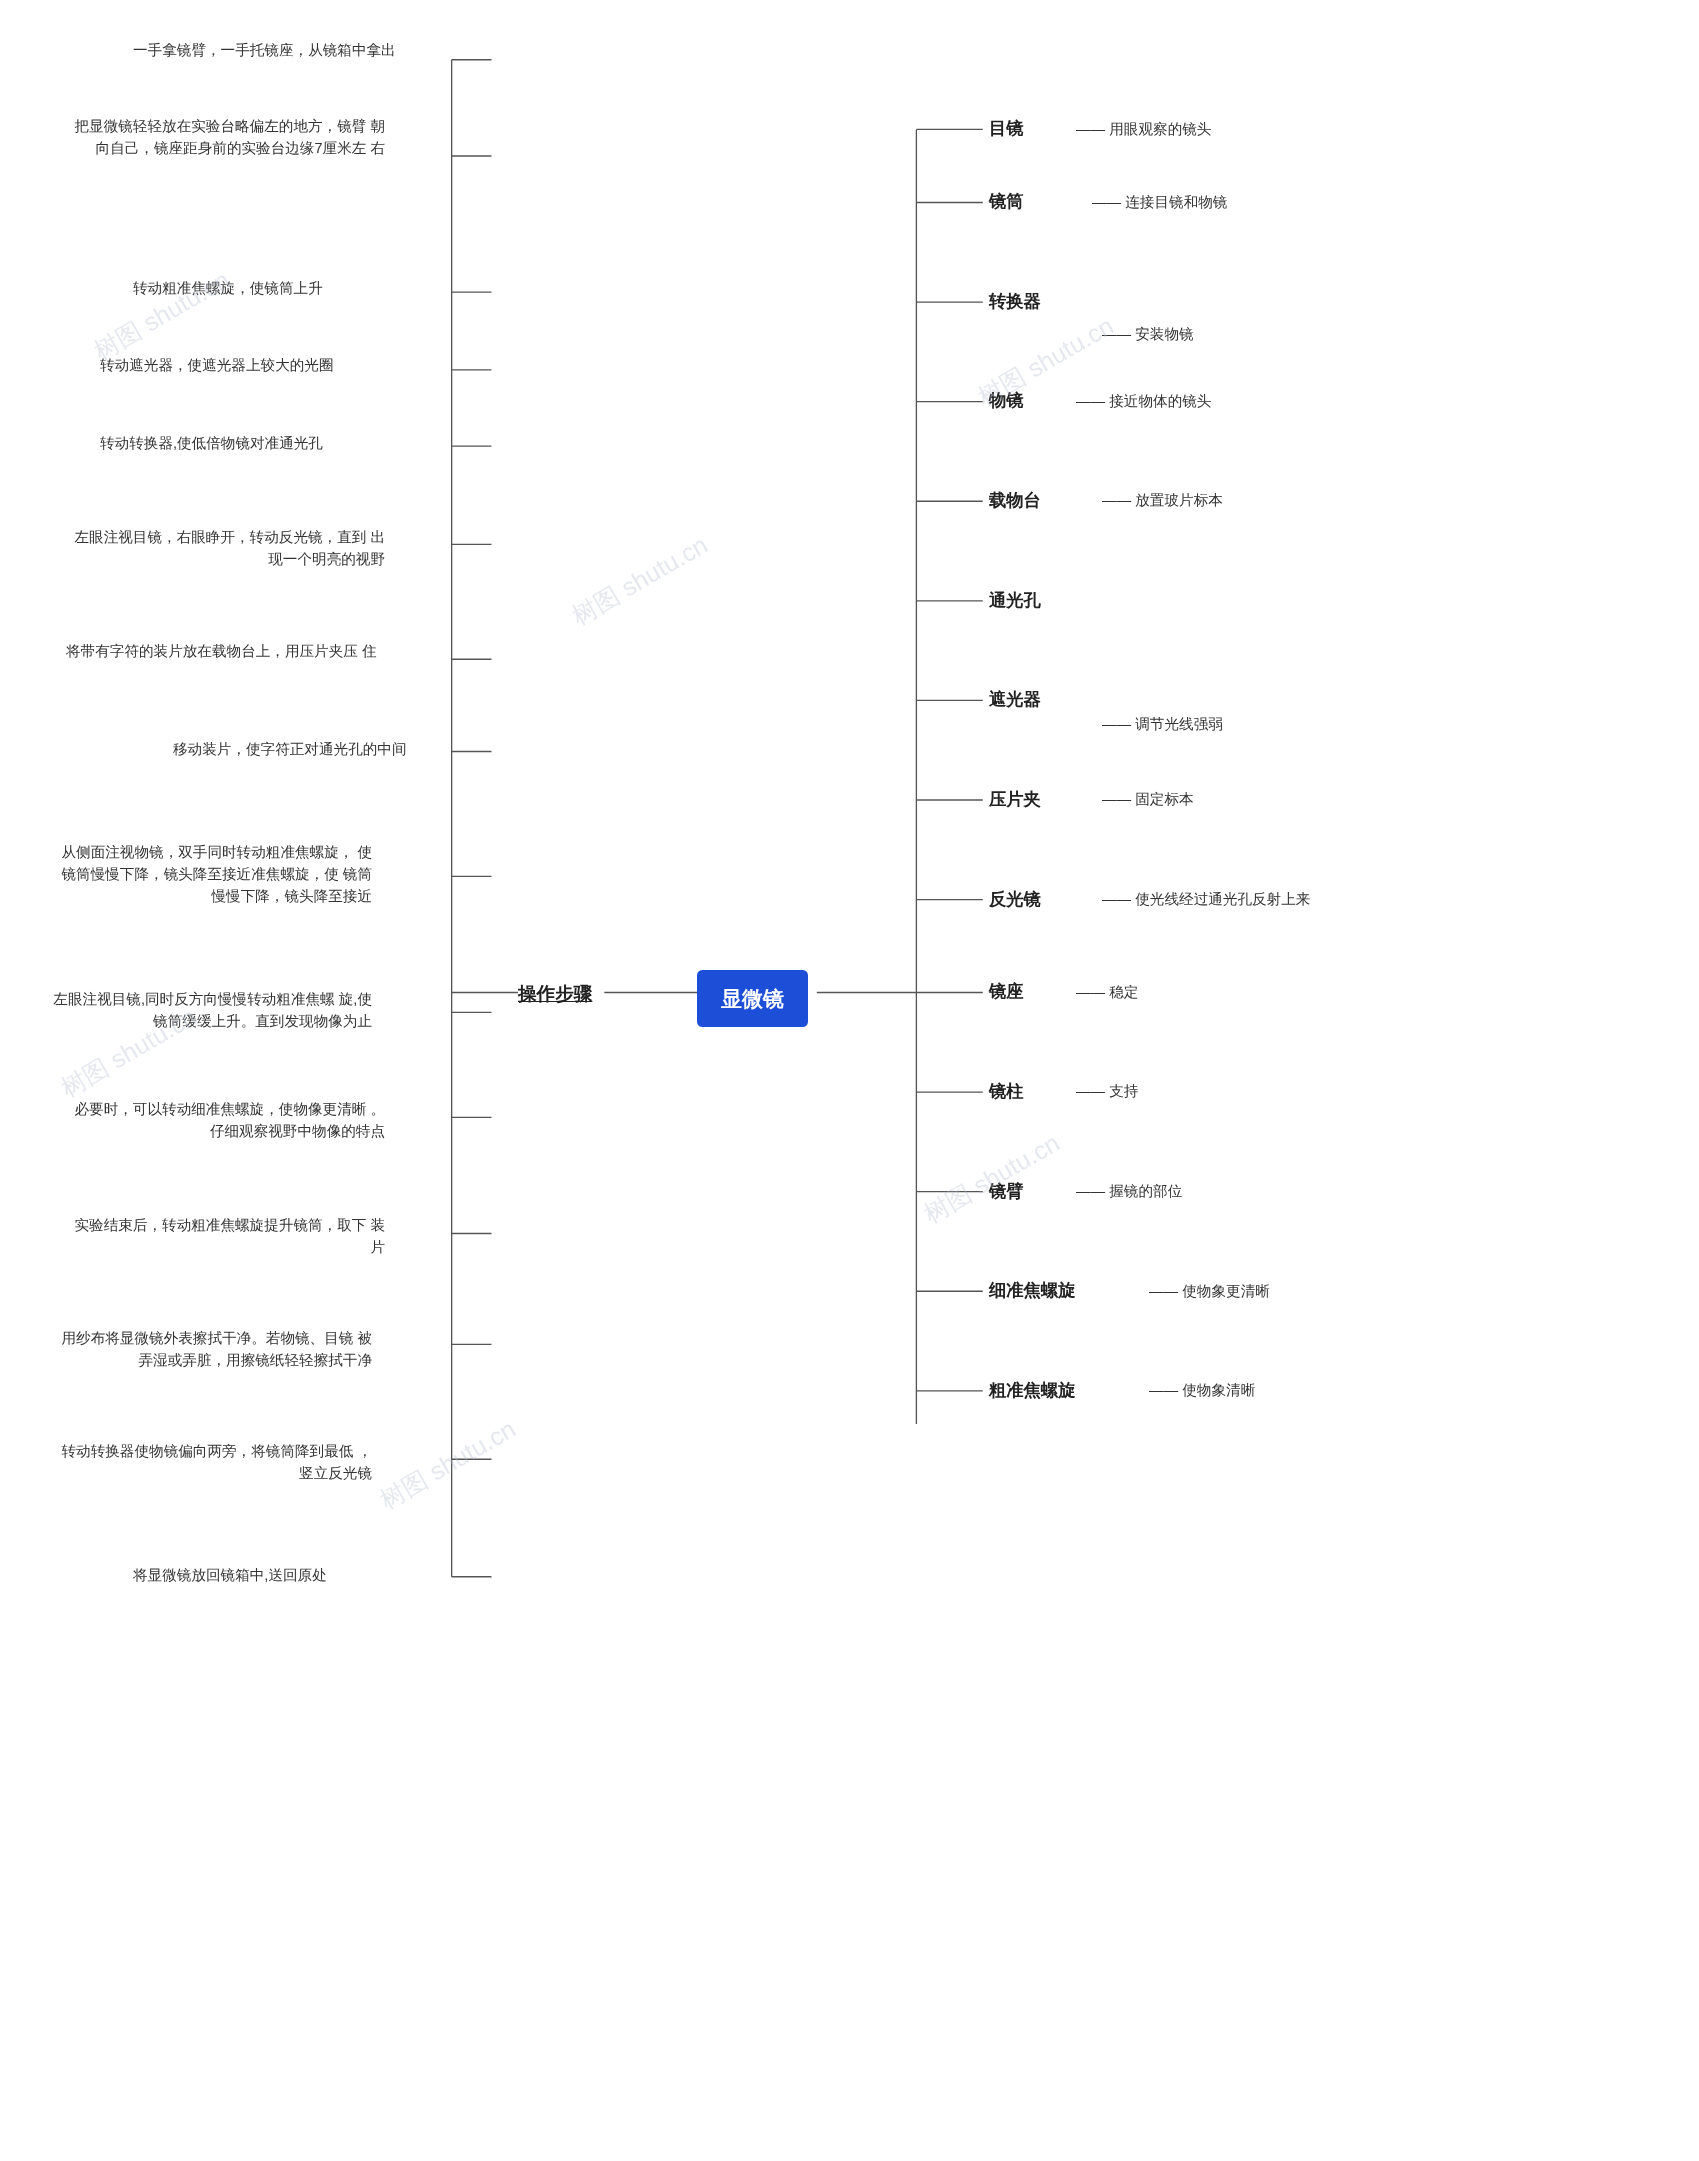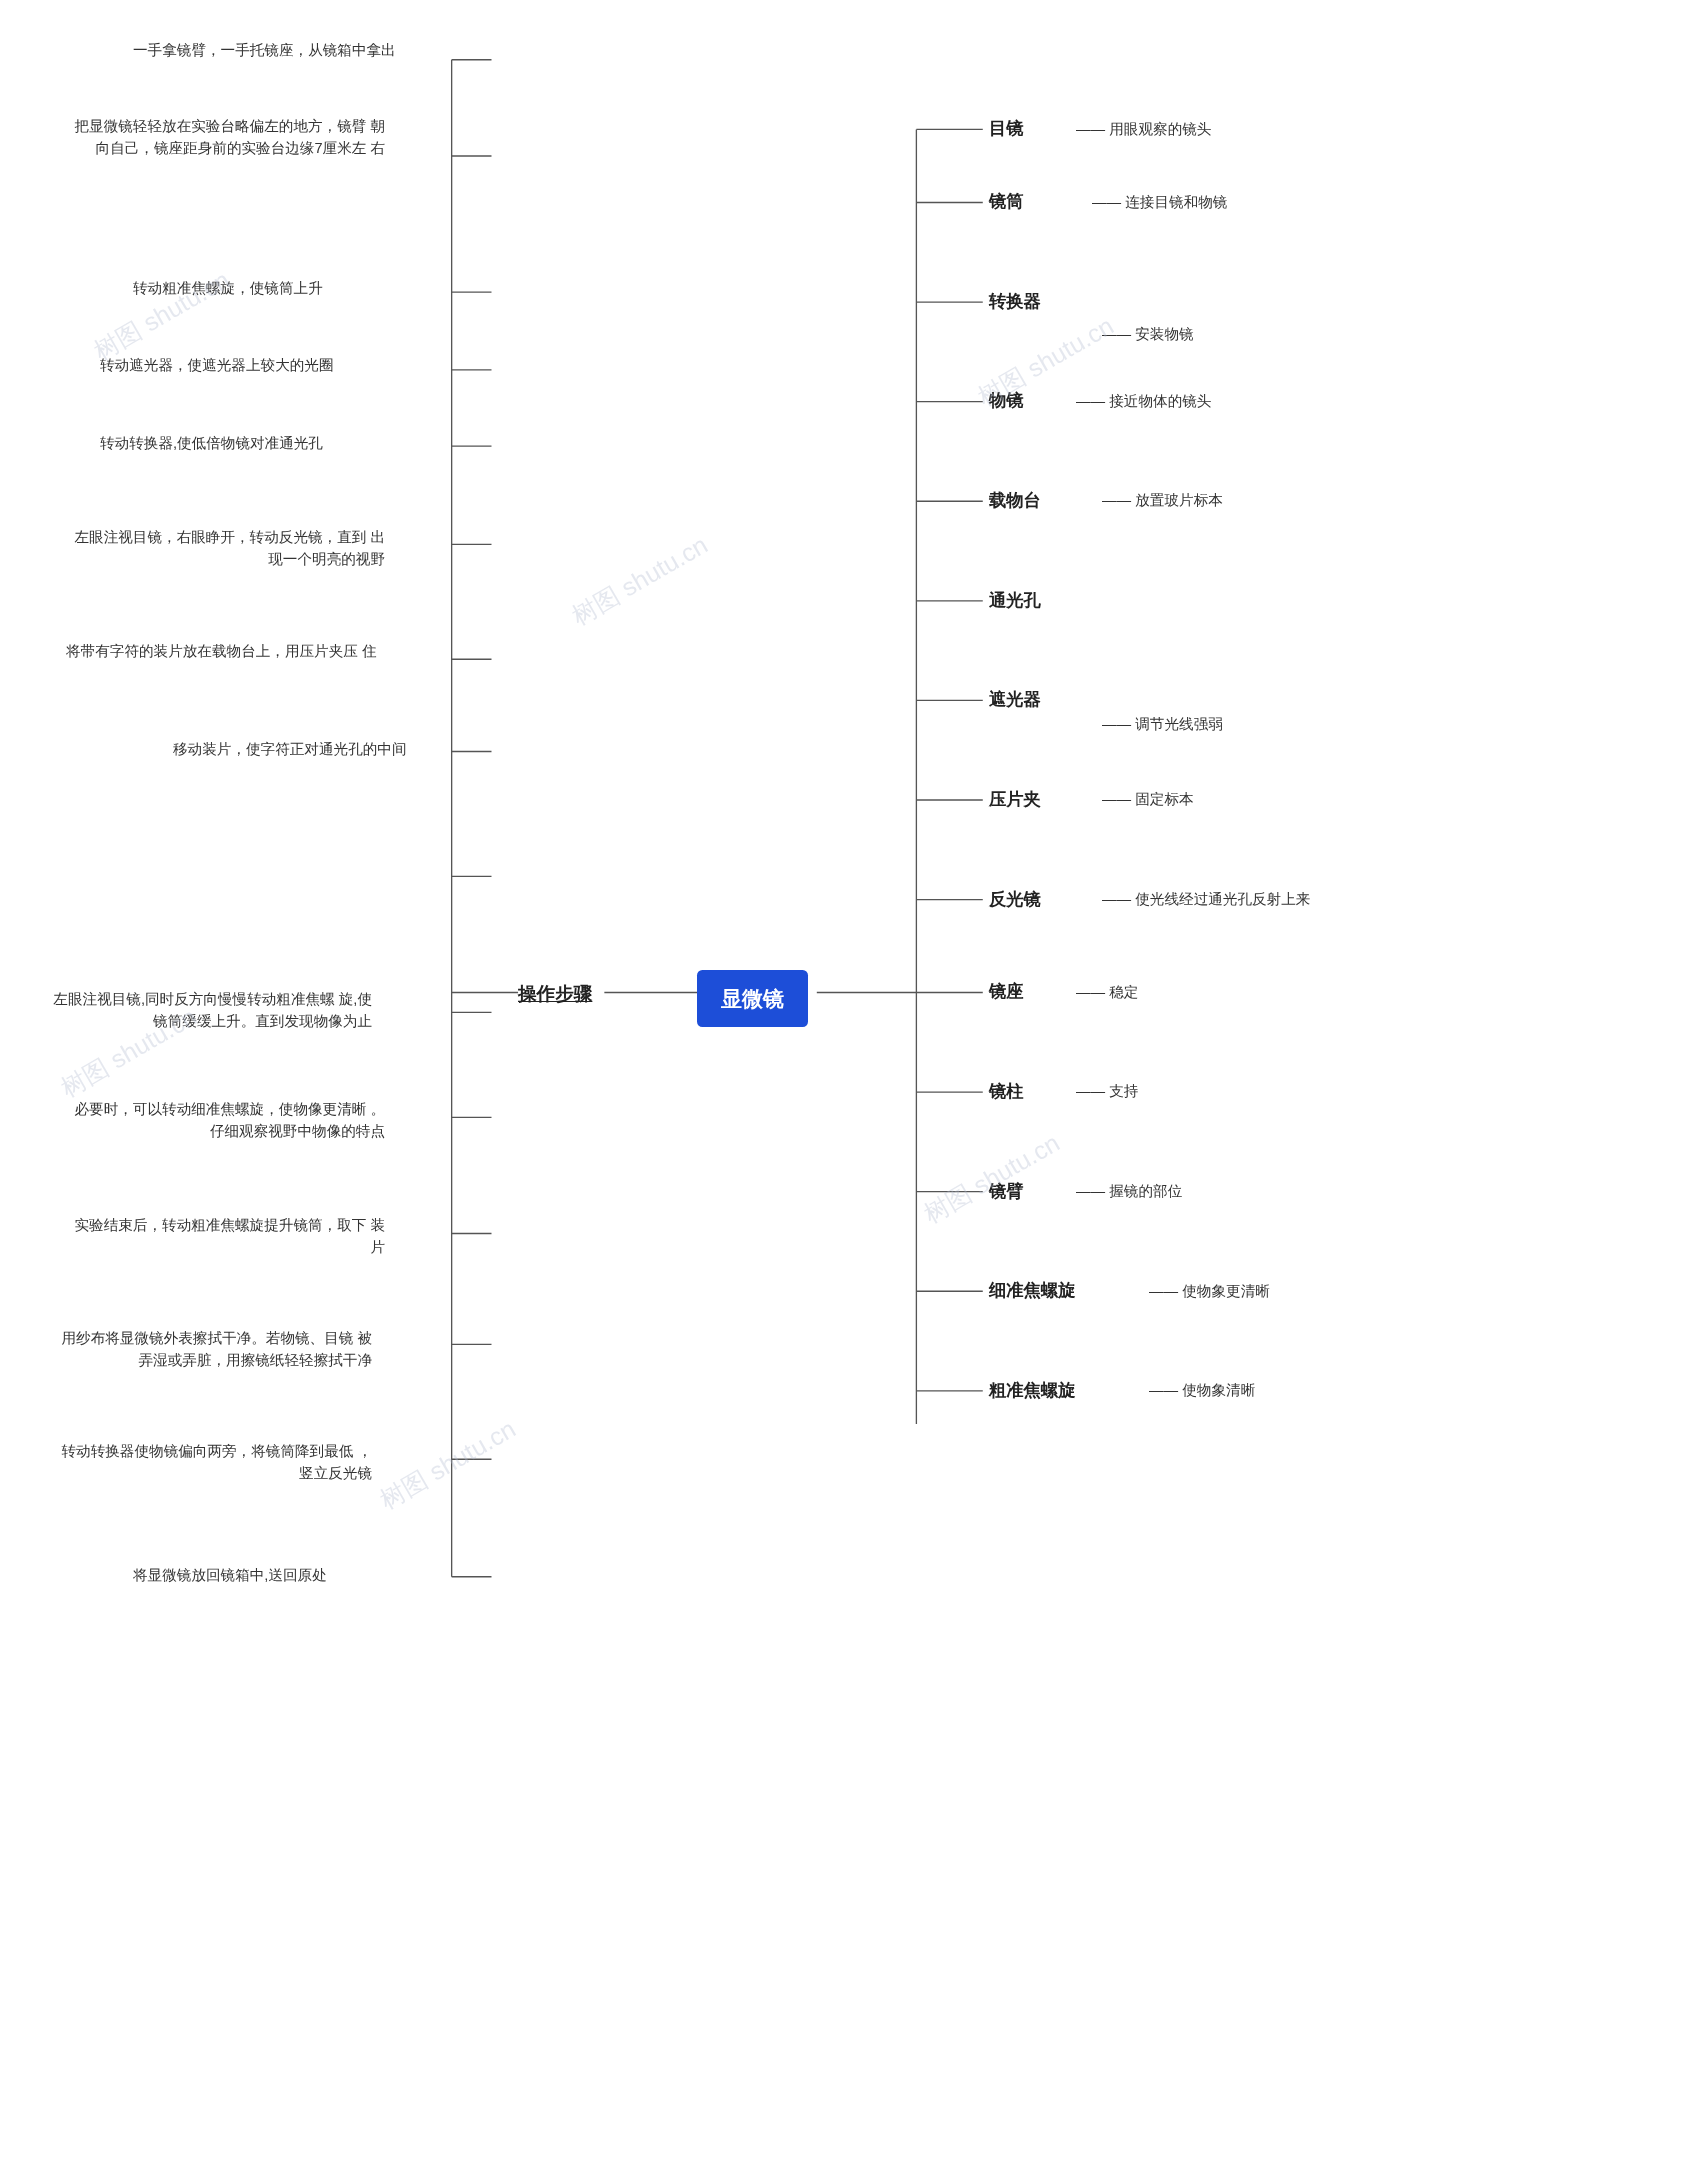--- a/index.html
+++ b/index.html
@@ -286,20 +286,25 @@
 
   <div class="left-step" style="position:absolute; left:66px; top:641px; right:auto;">
     <span>将带有字符的装片放在载物台上，用压片夹压
 住</span>
   </div>
 
   <div class="left-step" style="position:absolute; left:133px; top:739px; right:auto;margin-left:40px;">
     <span>移动装片，使字符正对通光孔的中间</span>
   </div>
 
+  <div class="left-step" style="position:absolute; left:53px; top:842px; right:auto;">
+    <span>从侧面注视物镜，双手同时转动粗准焦螺旋，
+使镜筒慢慢下降，镜头降至接近准焦螺旋，使
+镜筒慢慢下降，镜头降至接近</span>
+  </div>
 
   <div class="left-step" style="position:absolute; left:53px; top:989px; right:auto;">
     <span>左眼注视目镜,同时反方向慢慢转动粗准焦螺
 旋,使镜筒缓缓上升。直到发现物像为止</span>
   </div>
 
   <div class="left-step" style="position:absolute; left:66px; top:1099px; right:auto;">
     <span>必要时，可以转动细准焦螺旋，使物像更清晰
 。仔细观察视野中物像的特点</span>
   </div>

